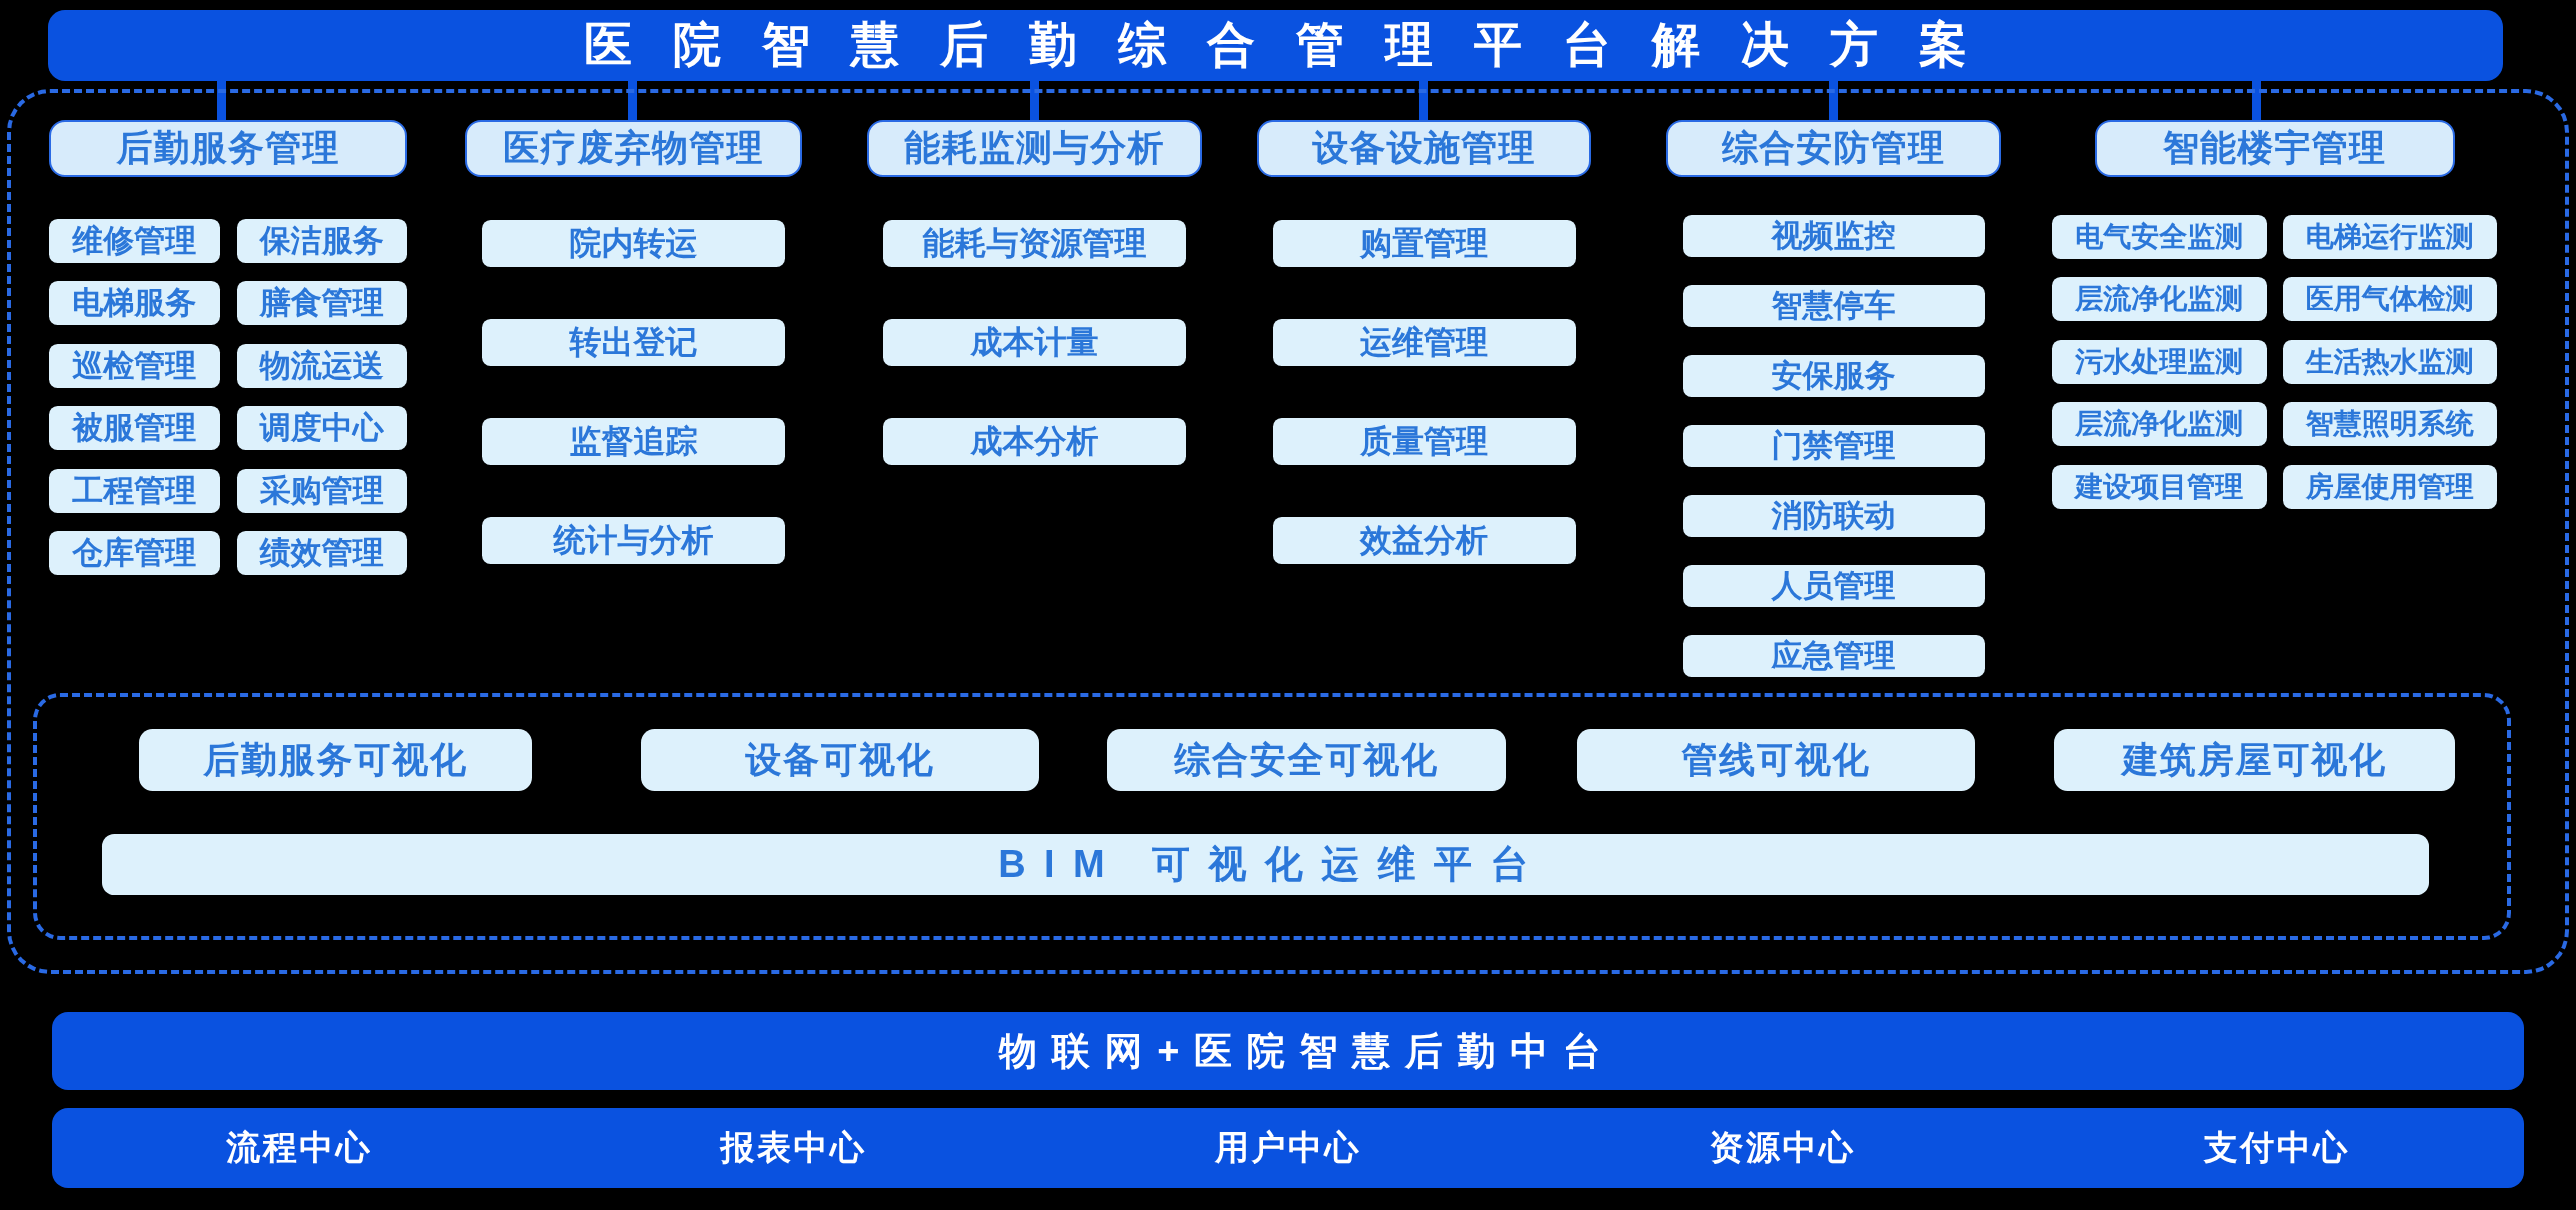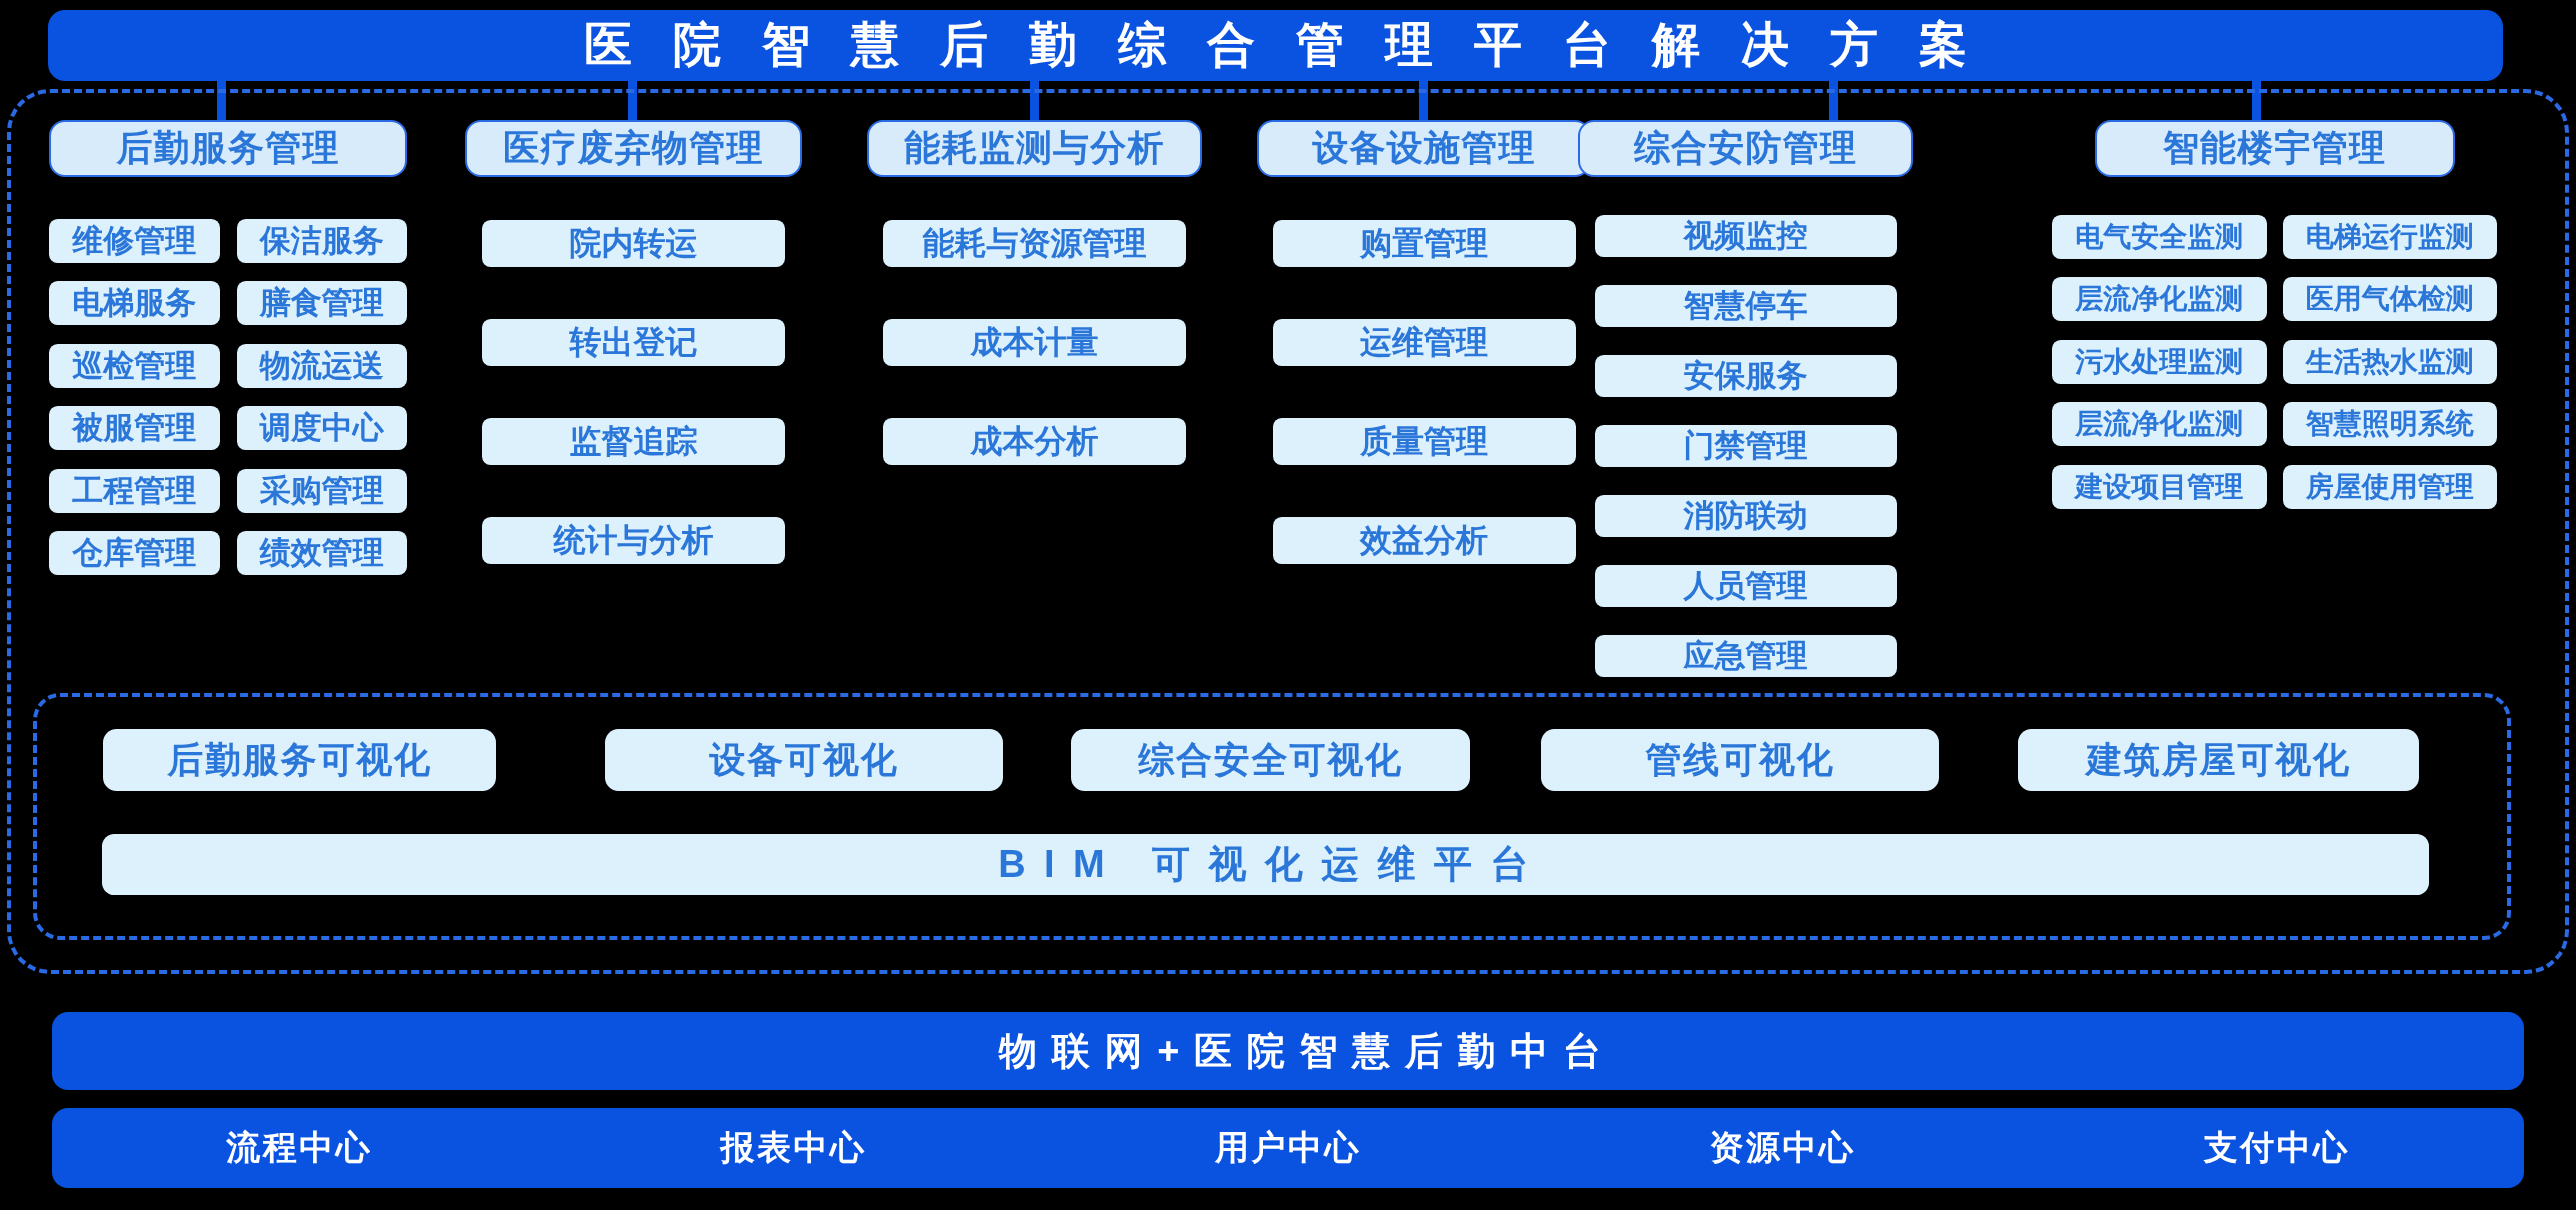--- a/index.html
+++ b/index.html
@@ -46,38 +46,38 @@
   }
   .item{
     background:var(--box);border-radius:8.6px;
     display:flex;align-items:center;justify-content:center;
     color:var(--txt);white-space:nowrap;
   }
   #col1{left:49px;width:358px;}
   #col2{left:465px;width:337px;}
   #col3{left:867px;width:335px;}
   #col4{left:1257px;width:334px;}
-  #col5{left:1578px;width:335px;align-items:center;}
+  #col5{left:1666px;width:335px;align-items:center;}
   #col6{left:2052px;width:445px;}
   #col6 .col-header{width:360px;}
   .grid2{display:grid;grid-template-columns:1fr 1fr;column-gap:17px;row-gap:18.4px;width:100%;}
   #col1 .grid2{margin-top:42px;}
   #col1 .item{height:44px;font-size:31px;}
   #col6 .grid2{margin-top:38px;column-gap:16px;}
   #col6 .item{height:44px;font-size:28px;}
   .list{display:flex;flex-direction:column;align-items:stretch;}
   #col2 .list,#col3 .list,#col4 .list{margin-top:43px;width:303px;row-gap:52px;}
   #col2 .item,#col3 .item,#col4 .item{height:47px;font-size:32px;}
   #col5 .list{margin-top:38px;width:302px;row-gap:28px;}
   #col5 .item{height:42px;font-size:31px;}
   
   .viz-box{
     position:absolute;top:729px;height:62px;background:var(--box);border-radius:13.5px;
     display:flex;align-items:center;justify-content:center;
-    color:var(--txt);font-size:36px;letter-spacing:1.8px;white-space:nowrap;
+    color:var(--txt);font-size:36px;letter-spacing:1.8px;white-space:nowrap;margin-left:36px;
   }
   #viz1{left:103px;width:393px;}
   #viz2{left:605px;width:398px;}
   #viz3{left:1071px;width:399px;}
   #viz4{left:1541px;width:398px;}
   #viz5{left:2018px;width:401px;}
   .bim-bar{
     position:absolute;left:102px;top:834px;width:2327px;height:61px;
     background:var(--box);border-radius:12.3px;
     display:flex;align-items:center;justify-content:center;

